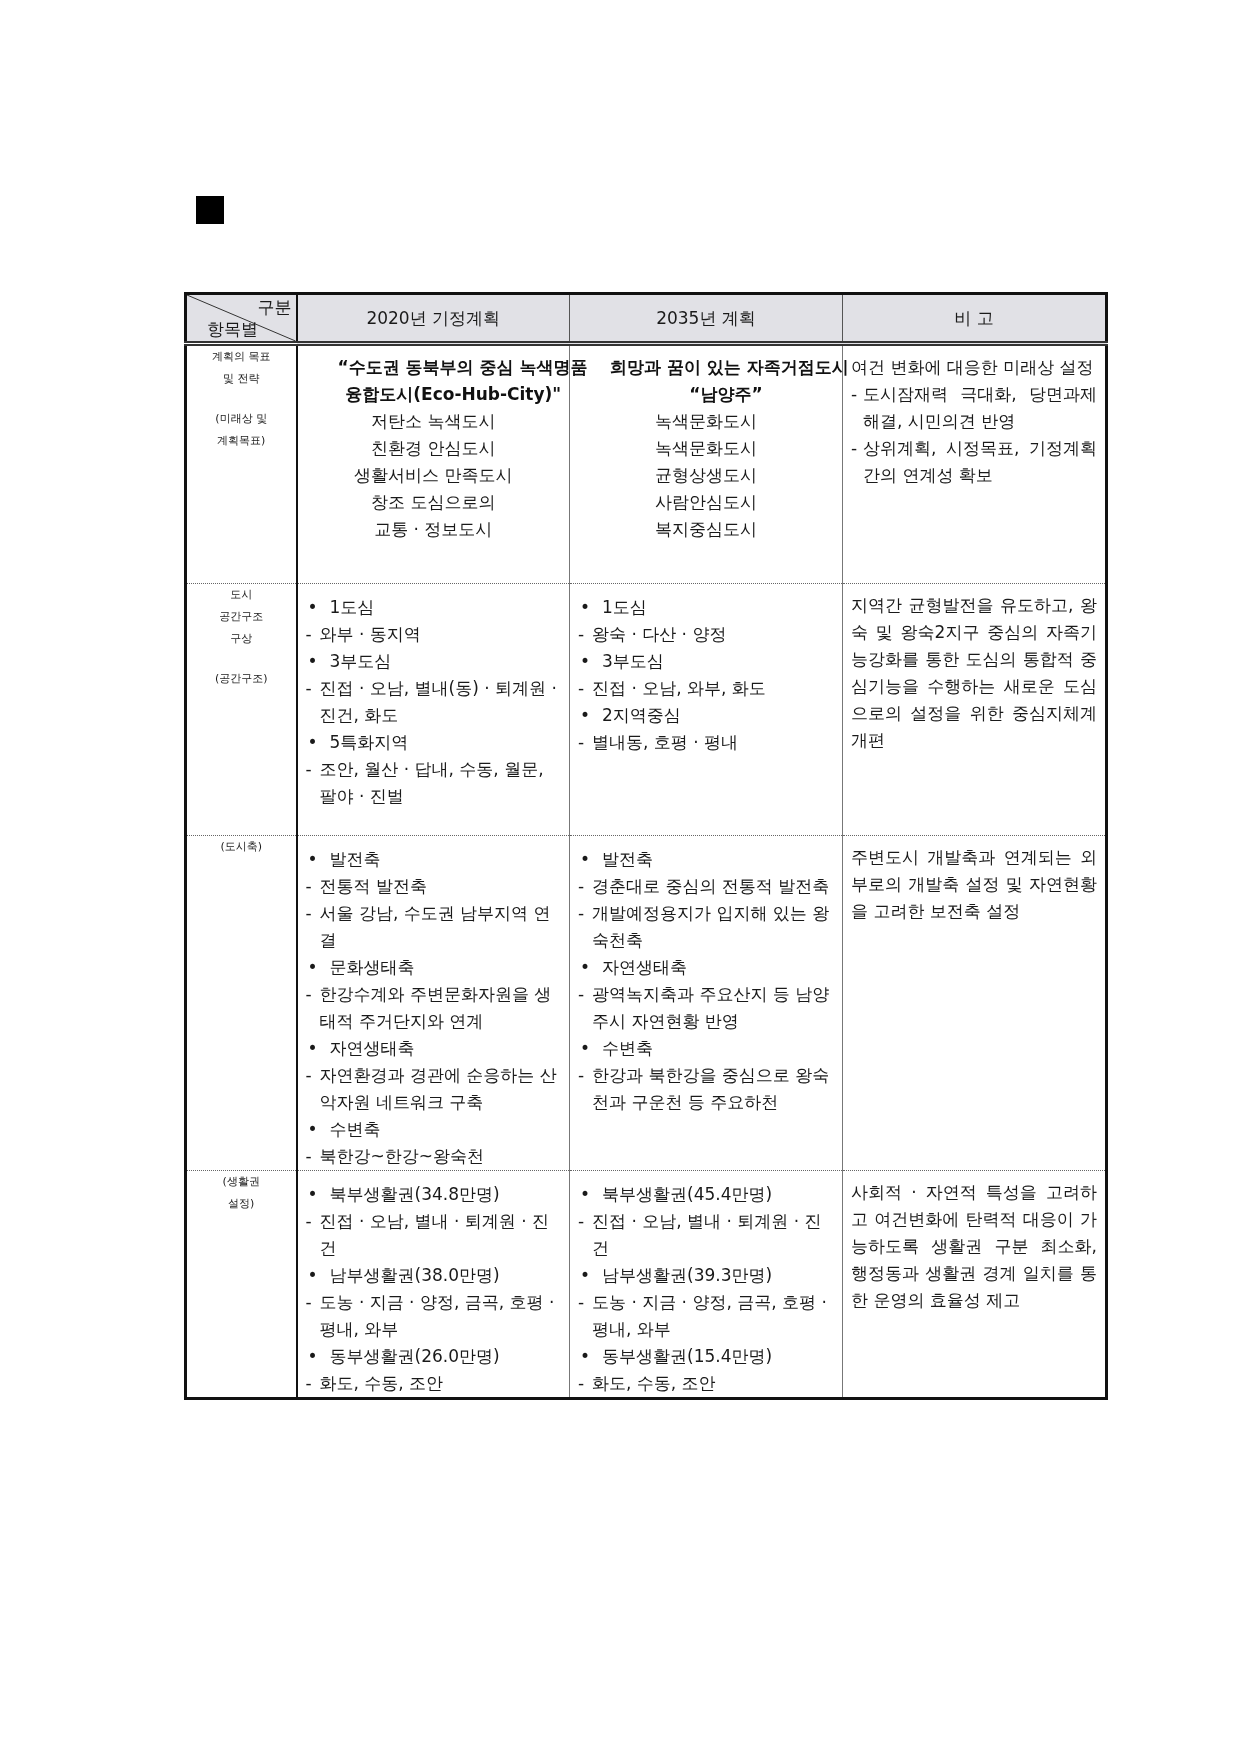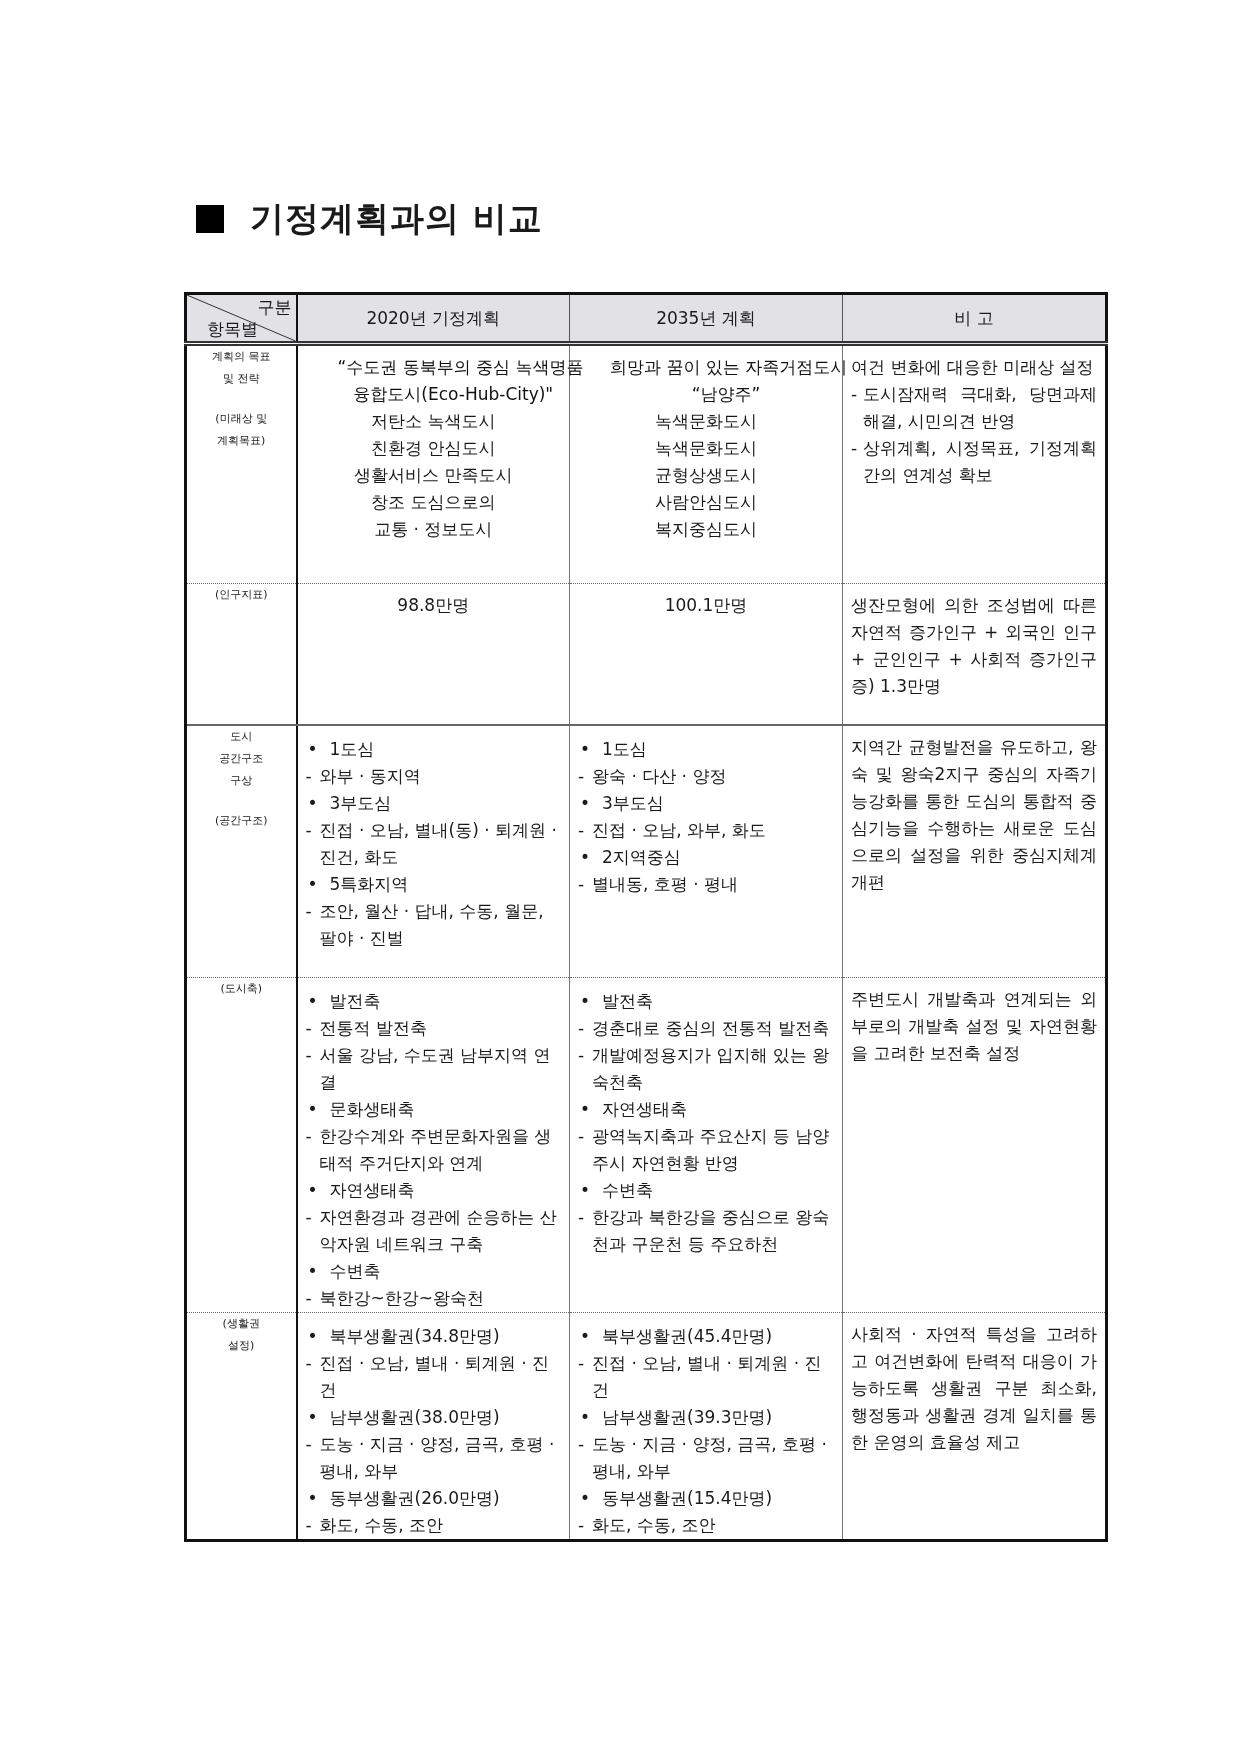--- a/index.html
+++ b/index.html
@@ -42,21 +42,21 @@
   .corner-bottom { position: absolute; left: 20px; bottom: 2px; font-size: 17px; line-height: 20px; }
   td.label {
     text-align: center; vertical-align: middle;
     border-right: 2px solid #111; font-size: 11px; line-height: 22px;
   }
   td.cell { border-right: 1px solid #777; }
   td.cell.last { border-right: none; }
   tr.r-dotted td { border-bottom: 1px dotted #666; }
   tr.r-solid td { border-bottom: 2px solid #666; }
   .center-block { text-align: center; padding-top: 8px; }
-  .center-block .strong { font-weight: normal; color: #111; margin-left: 40px; }
+  .center-block .strong { font-weight: bold; color: #111; margin-left: 40px; }
   .line { display: block; white-space: nowrap; }
   .list { padding: 10px 6px 0 8px; }
   .bullet { display: block; padding-left: 0; }
   .bullet::before { content: "•"; display: inline-block; width: 22px; padding-left: 2px; }
   .dash { display: block; padding-left: 14px; text-indent: -14px; }
   .dash::before { content: "- "; display: inline-block; width: 14px; text-indent: 0; }
   .remark { padding: 8px 8px 0 8px; text-align: justify; }
   .remark-dash { display: block; padding-left: 12px; text-indent: -12px; }
   .remark-dash::before { content: "-"; display: inline-block; width: 12px; text-indent: 0; }
   .row-goals td { height: 237px; }
@@ -64,21 +64,20 @@
   .row-space td { height: 251px; }
   .row-axis td { height: 330px; }
   .row-life td { height: 224px; }
   .label-gap { display: block; height: 18px; }
 </style>
 </head>
 <body>
 
 <div class="page-title">
   <span class="title-square"></span>
-  <span>기정계획과의 비교</span>
 </div>
 
 <table class="cmp">
   <colgroup>
       <col class="c0">
       <col class="c1">
       <col class="c2">
       <col class="c3">
     </colgroup>
   <thead>
@@ -129,36 +128,20 @@
       </td>
       <td class="cell last">
         <div class="remark">
           <span class="line">여건 변화에 대응한 미래상 설정</span>
           <span class="remark-dash">도시잠재력 극대화, 당면과제 해결, 시민의견 반영</span>
           <span class="remark-dash">상위계획, 시정목표, 기정계획 간의 연계성 확보</span>
         </div>
       </td>
     </tr>
 
-    <tr class="row-pop r-solid">
-      <td class="label">(인구지표)</td>
-      <td class="cell">
-        <div class="center-block">
-            <span class="line">98.8만명</span>
-          </div>
-      </td>
-      <td class="cell">
-        <div class="center-block">
-            <span class="line">100.1만명</span>
-          </div>
-      </td>
-      <td class="cell last">
-        <div class="remark">생잔모형에 의한 조성법에 따른 자연적 증가인구 + 외국인 인구 + 군인인구 + 사회적 증가인구 증) 1.3만명</div>
-      </td>
-    </tr>
 
     <tr class="row-space r-dotted">
       <td class="label">
         <span class="line">도시</span>
         <span class="line">공간구조</span>
         <span class="line">구상</span>
         <span class="label-gap"></span>
         <span class="line">(공간구조)</span>
       </td>
       <td class="cell">

